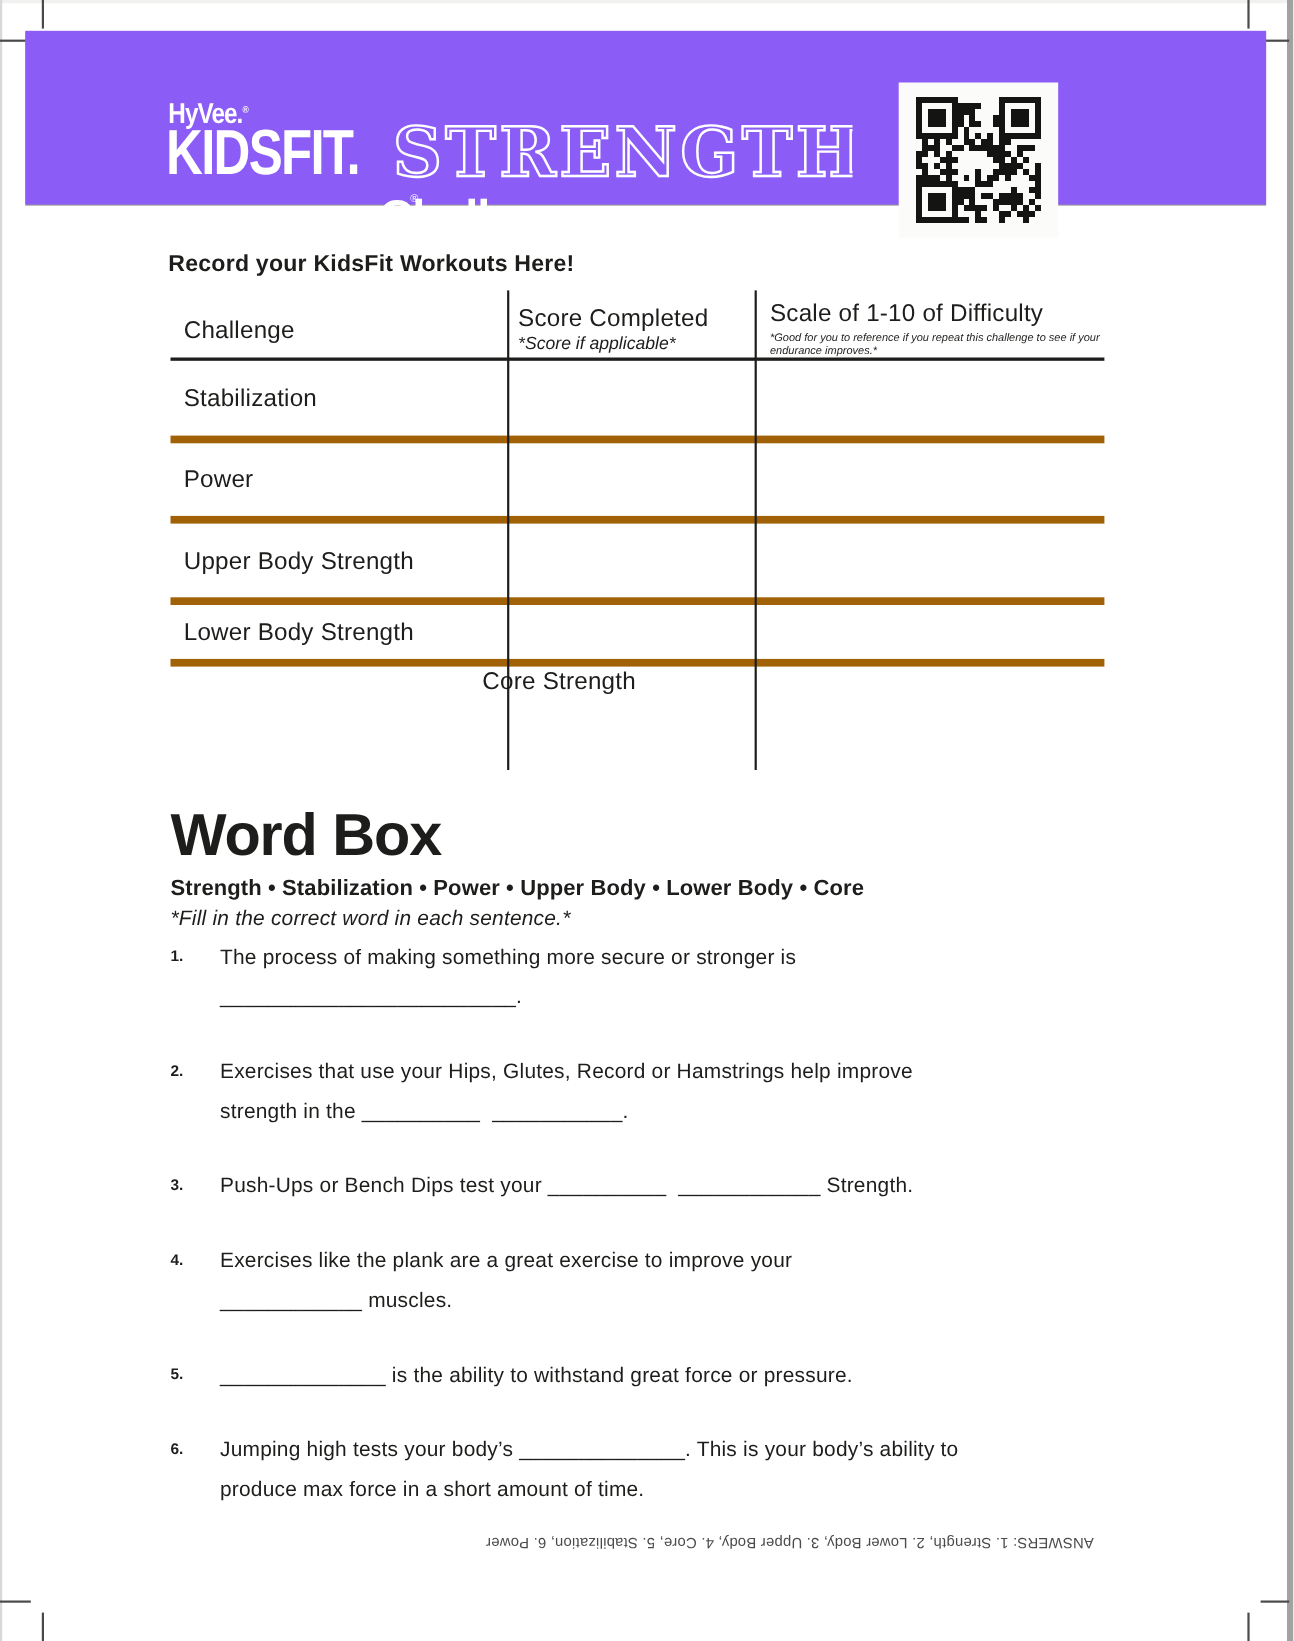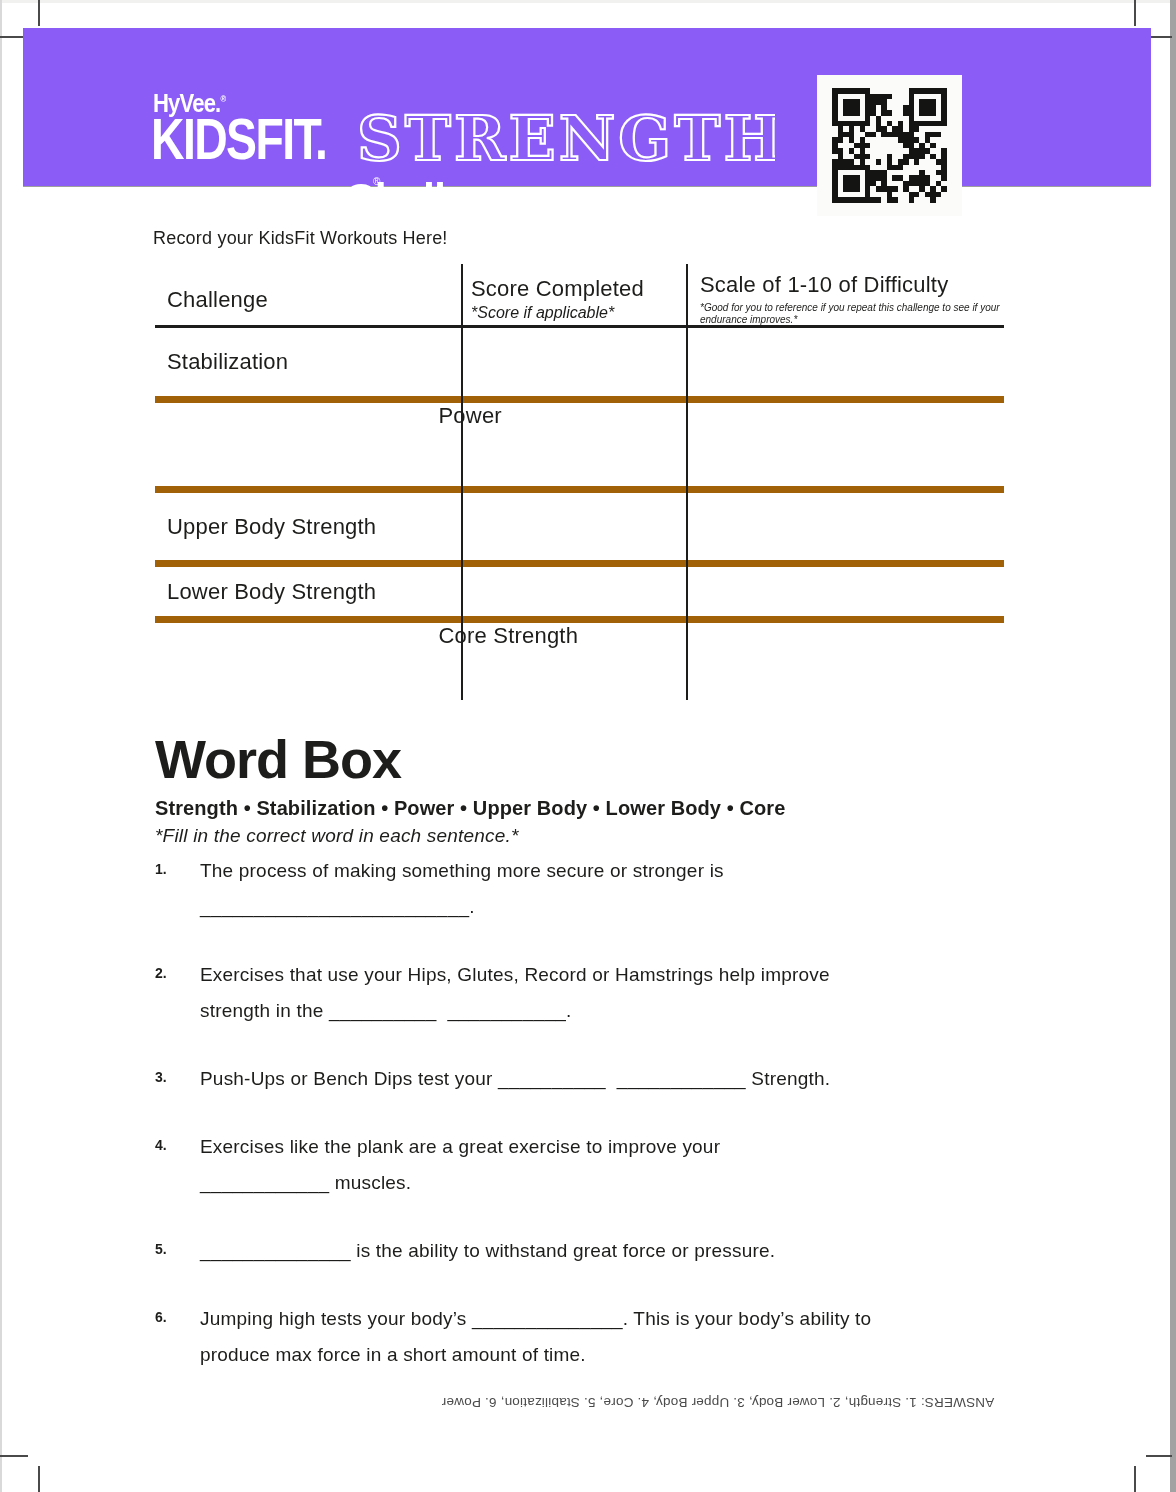--- a/index.html
+++ b/index.html
@@ -26,37 +26,37 @@
              transform-origin:left; white-space:nowrap; }
   .kidsfit-reg { position:absolute; left:350px; top:148px; color:#fff; font-size:10px; }
   .strength-svg { position:absolute; left:332px; top:70px; }
   .challenge { position:absolute; left:310px; top:146px; width:220px; text-align:center;
                color:#fff; font-weight:800; font-size:43px; letter-spacing:-1px; }
   .qr-box { position:absolute; left:794px; top:47px; width:145px; height:141px;
             background:#fbfbf9; padding:8px; }
   .qr-box svg { width:100%; height:100%; shape-rendering:crispEdges; }
 
   
-  .record-heading { position:absolute; left:153px; top:228px; font-size:18px;
-                    font-weight:400; letter-spacing:.2px; }
+  .record-heading { position:absolute; left:153px; top:228px; font-size:21px;
+                    font-weight:700; letter-spacing:.2px; }
 
   
   .table { position:absolute; left:155px; top:264px; width:849px; height:436px; }
   .vline { position:absolute; top:0; width:2px; height:436px; background:#1d1d1b; }
   .vline.v1 { left:306px; } .vline.v2 { left:531px; }
   .t-header { display:flex; height:64px; border-bottom:3px solid #1d1d1b; }
   .hc1 { width:306px; display:flex; align-items:flex-end; padding:0 0 12px 12px; font-size:22px; }
   .hc2 { width:225px; padding:12px 0 0 10px; }
   .hc3 { width:318px; padding:8px 0 0 14px; }
   .h-title { font-size:22px; letter-spacing:.2px; }
   .h-sub2 { font-style:italic; font-size:16px; margin-top:2px; }
   .h-sub3 { font-style:italic; font-size:10px; line-height:1.2; margin-top:4px; width:300px; }
   .t-row { display:flex; align-items:center; border-bottom:7px solid #a16207; }
   .t-row.last { border-bottom:none; }
-  .r1 { height:75px; } .r2 { height:90px;flex-direction:column; } .r3 { height:74px; } .r4 { height:56px; } .r5 { height:76px;flex-direction:column; }
+  .r1 { height:75px; } .r2 { height:73px; } .r3 { height:74px; } .r4 { height:56px; } .r5 { height:76px;flex-direction:column; }
   .row-label { width:306px; padding-left:12px; font-size:22px; letter-spacing:.2px; }
   .cell-blank { align-self:stretch; }
   .cell-date  { width:225px; } .cell-scale { width:318px; }
 
   
   .wordbox { position:absolute; left:155px; top:728px; width:920px; }
   .wb-heading { font-size:54px; font-weight:900; letter-spacing:-1px; }
   .wb-words { font-size:20px; font-weight:800; margin-top:7px; letter-spacing:.1px; }
   .wb-note { font-size:19px; font-style:italic; margin-top:5px; letter-spacing:.2px; }
 

